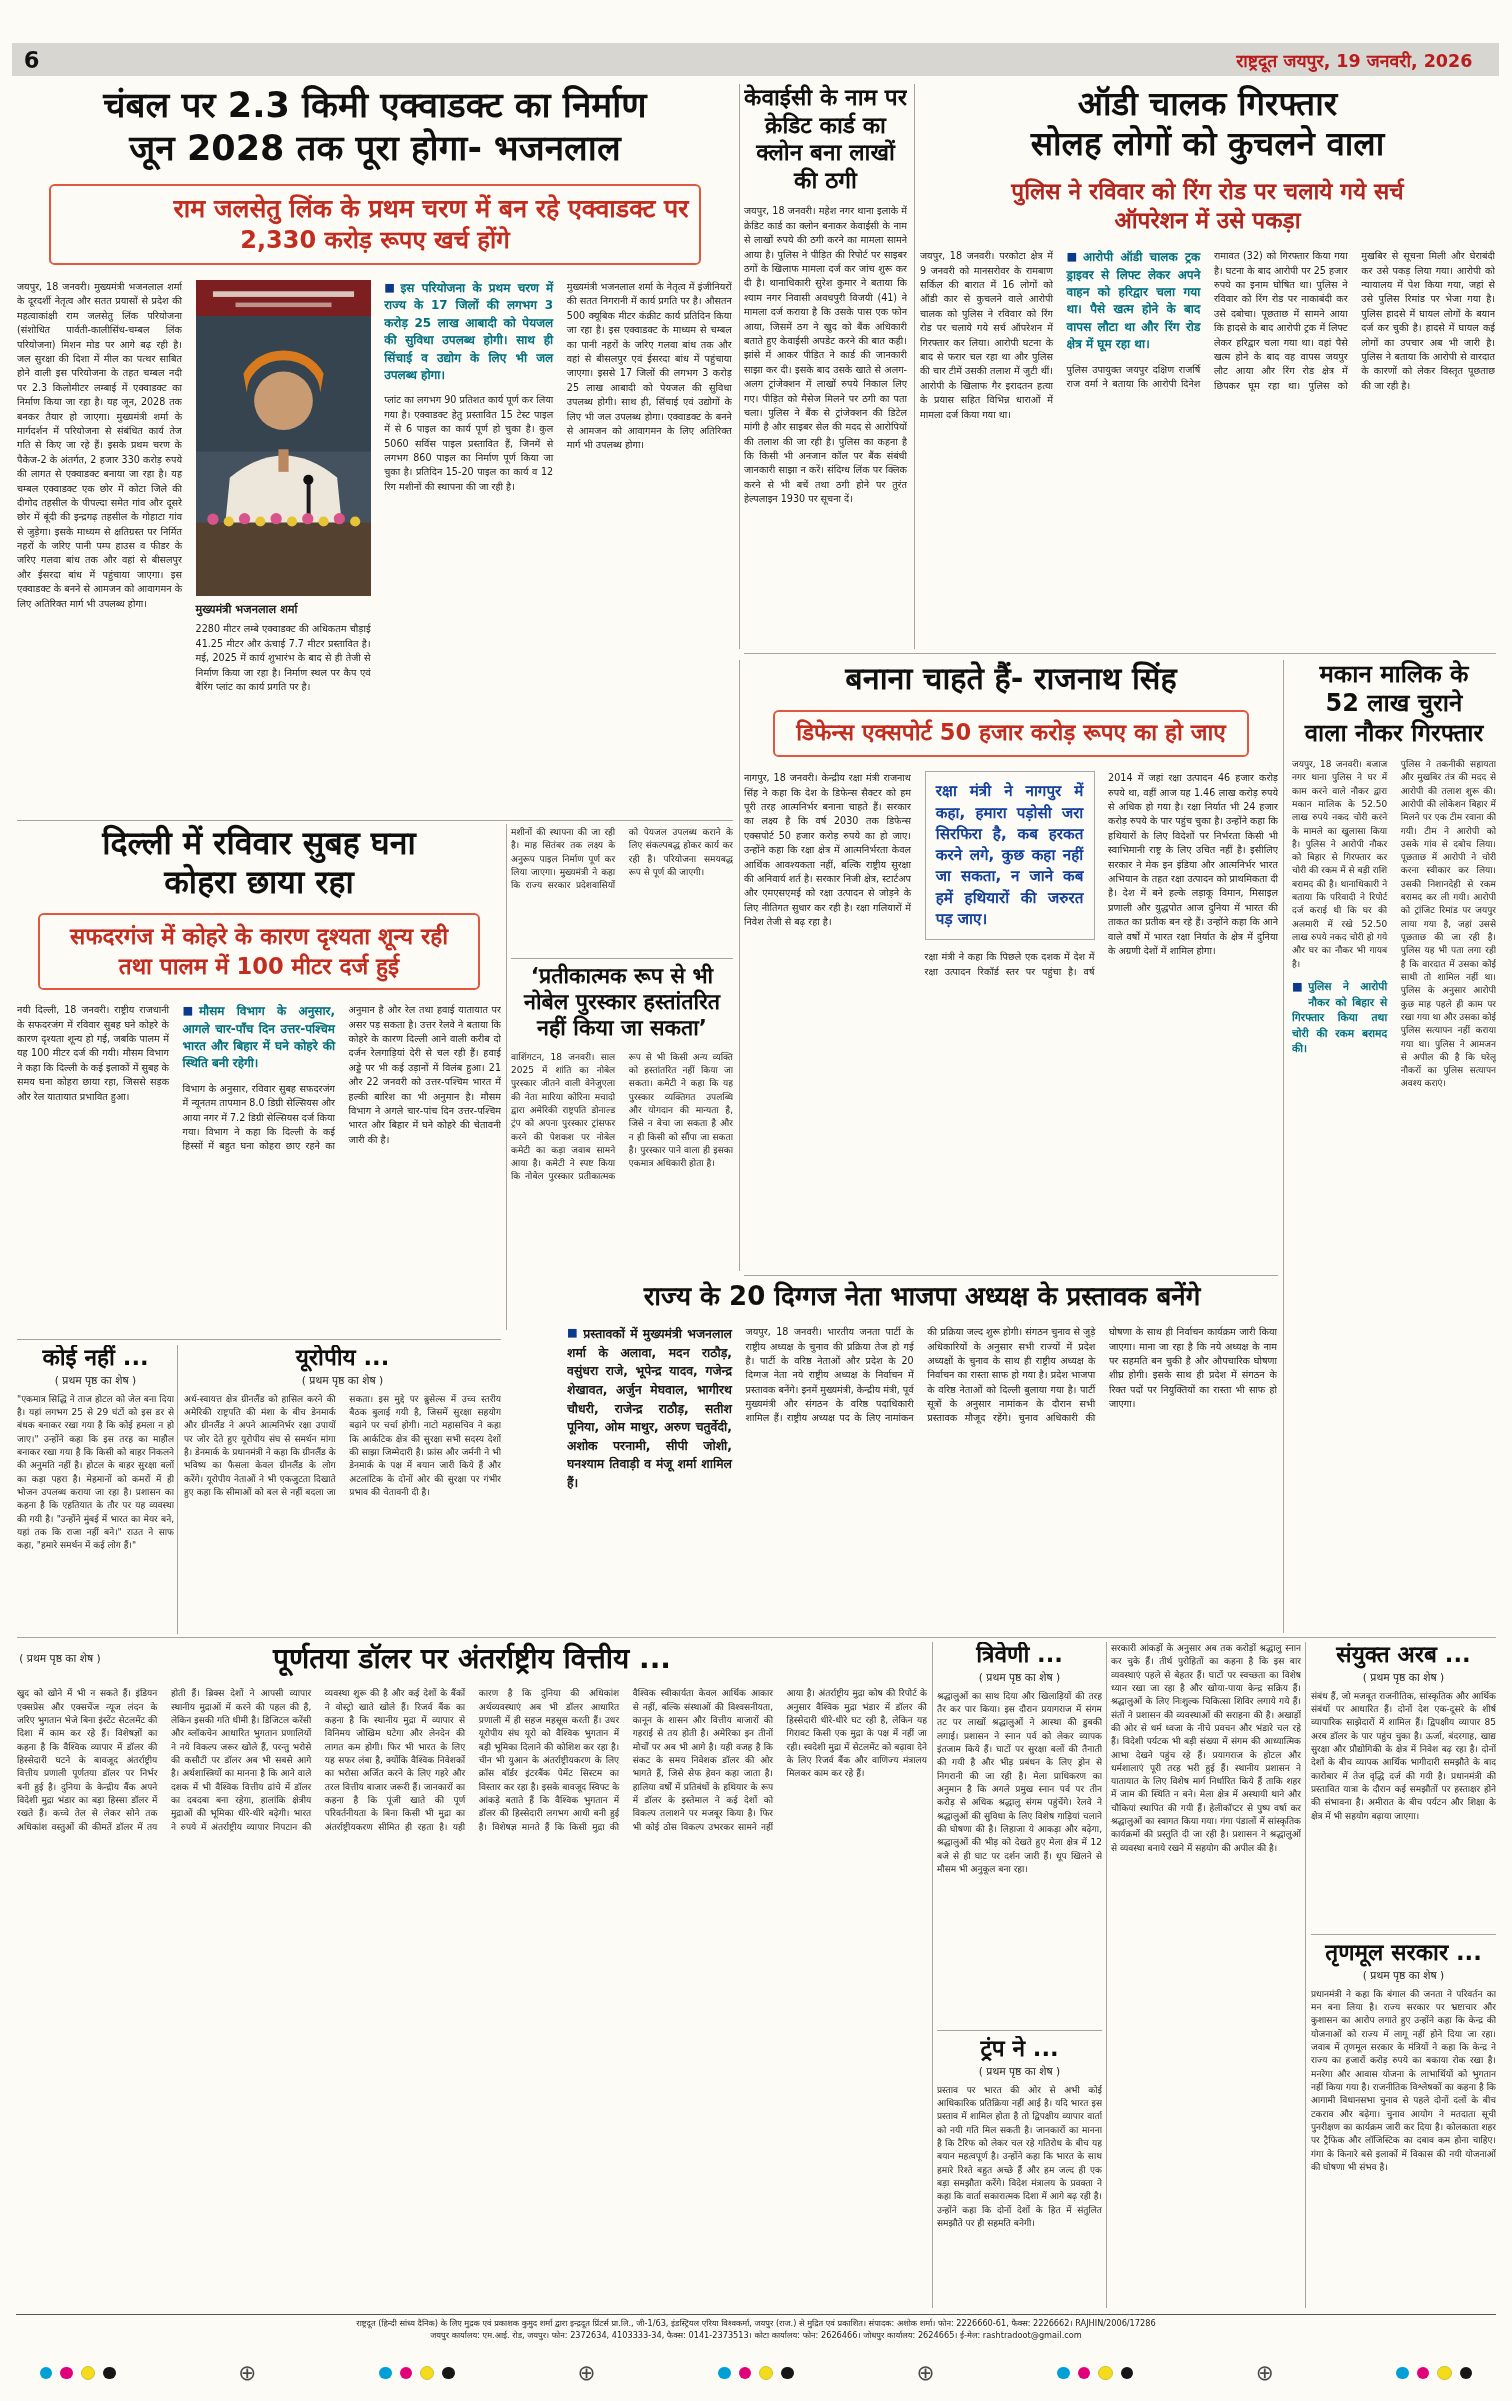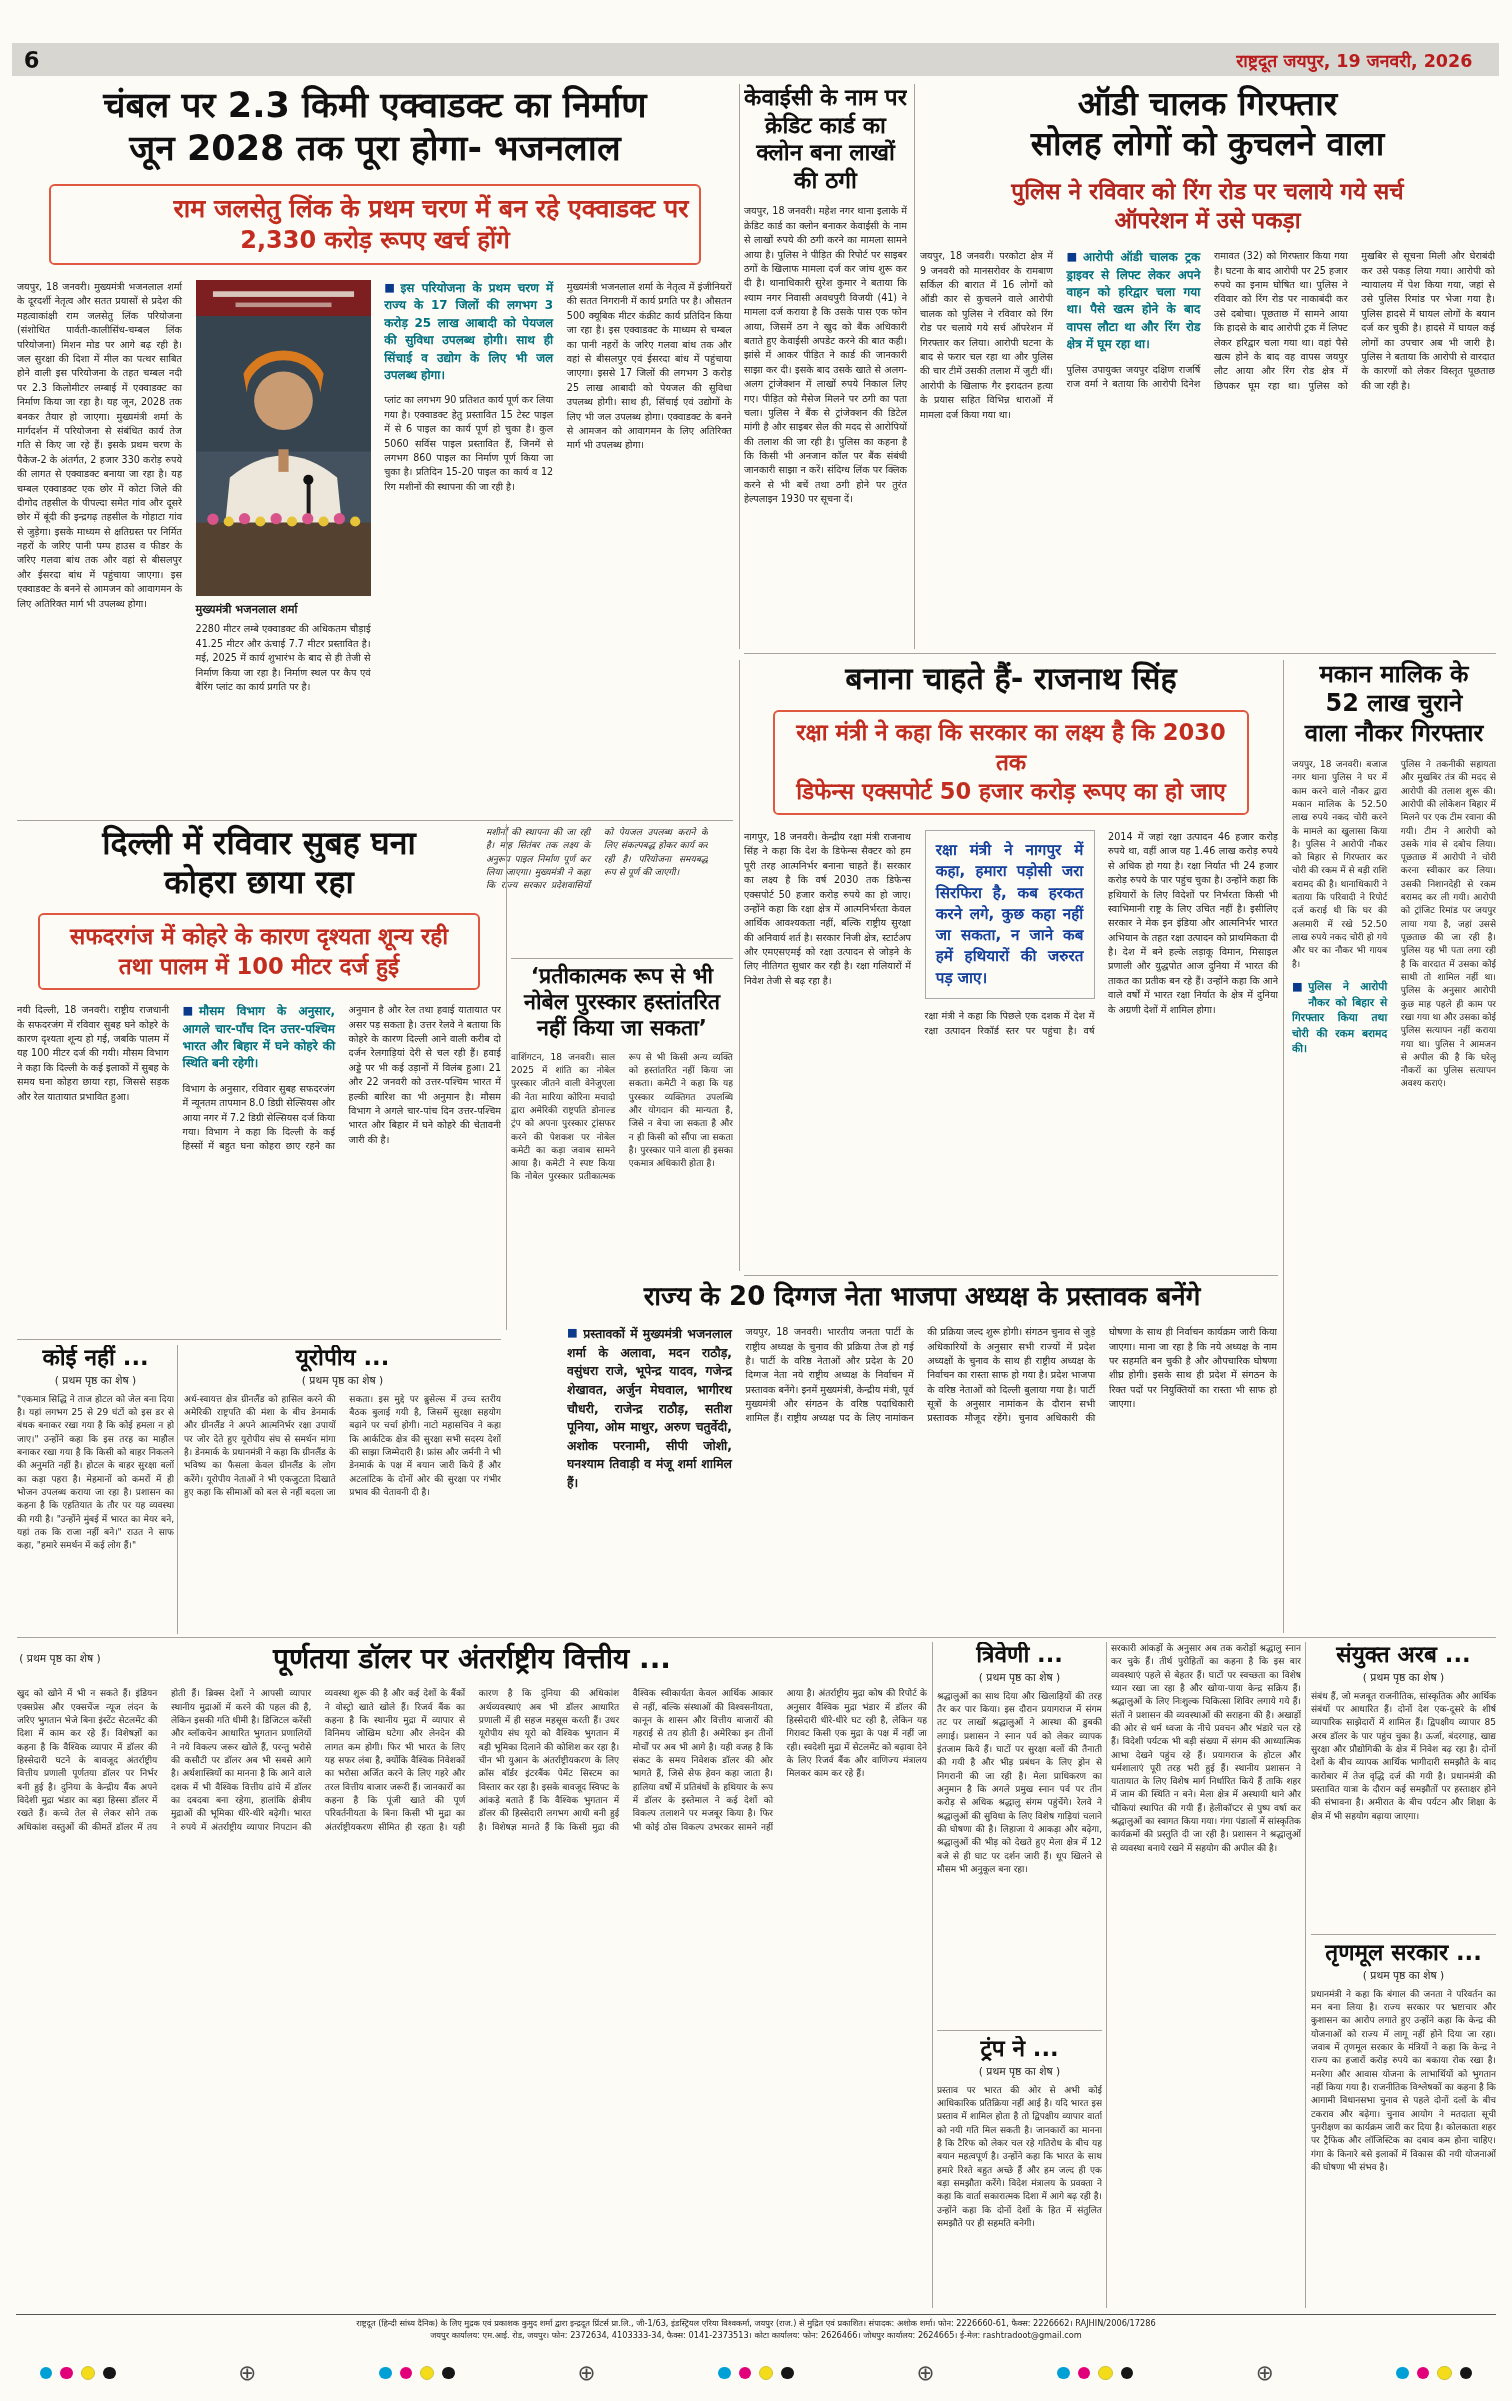--- a/index.html
+++ b/index.html
@@ -89,21 +89,21 @@
         <div class="infobox">
           <span class="sq">■</span>
           <span>इस परियोजना के प्रथम चरण में राज्य के 17 जिलों की लगभग 3 करोड़ 25 लाख आबादी को पेयजल की सुविधा उपलब्ध होगी। साथ ही सिंचाई व उद्योग के लिए भी जल उपलब्ध होगा।</span>
         </div>
         <div class="bt">प्लांट का लगभग 90 प्रतिशत कार्य पूर्ण कर लिया गया है। एक्वाडक्ट हेतु प्रस्तावित 15 टेस्ट पाइल में से 6 पाइल का कार्य पूर्ण हो चुका है। कुल 5060 सर्विस पाइल प्रस्तावित हैं, जिनमें से लगभग 860 पाइल का निर्माण पूर्ण किया जा चुका है। प्रतिदिन 15-20 पाइल का कार्य व 12 रिग मशीनों की स्थापना की जा रही है।</div>
       </div>
       <div class="bt" style="flex:0 0 165px;">मुख्यमंत्री भजनलाल शर्मा के नेतृत्व में इंजीनियरों की सतत निगरानी में कार्य प्रगति पर है। औसतन 500 क्यूबिक मीटर कंक्रीट कार्य प्रतिदिन किया जा रहा है। इस एक्वाडक्ट के माध्यम से चम्बल का पानी नहरों के जरिए गलवा बांध तक और वहां से बीसलपुर एवं ईसरदा बांध में पहुंचाया जाएगा। इससे 17 जिलों की लगभग 3 करोड़ 25 लाख आबादी को पेयजल की सुविधा उपलब्ध होगी। साथ ही, सिंचाई एवं उद्योगों के लिए भी जल उपलब्ध होगा। एक्वाडक्ट के बनने से आमजन को आवागमन के लिए अतिरिक्त मार्ग भी उपलब्ध होगा।</div>
     </div>
   </div>
 
-  <div class="sec bt-sm c2" id="blk-chambal-extra" style="left:486px;top:826px;width:222px;height:128px;font-style:italic;">मशीनों की स्थापना की जा रही है। माह सितंबर तक लक्ष्य के अनुरूप पाइल निर्माण पूर्ण कर लिया जाएगा। मुख्यमंत्री ने कहा कि राज्य सरकार प्रदेशवासियों को पेयजल उपलब्ध कराने के लिए संकल्पबद्ध होकर कार्य कर रही है। परियोजना समयबद्ध रूप से पूर्ण की जाएगी।</div>
+  <div class="sec bt-sm c2" id="blk-chambal-extra" style="left:511px;top:826px;width:222px;height:128px;">मशीनों की स्थापना की जा रही है। माह सितंबर तक लक्ष्य के अनुरूप पाइल निर्माण पूर्ण कर लिया जाएगा। मुख्यमंत्री ने कहा कि राज्य सरकार प्रदेशवासियों को पेयजल उपलब्ध कराने के लिए संकल्पबद्ध होकर कार्य कर रही है। परियोजना समयबद्ध रूप से पूर्ण की जाएगी।</div>
 
   <div class="sec" id="sec-kyc" style="left:744px;top:84px;width:163px;height:565px;">
     <div class="hl" style="font-size:22.6px;">केवाईसी के नाम पर क्रेडिट कार्ड का क्लोन बना लाखों की ठगी</div>
     <div class="bt" style="margin-top:10.2px;">जयपुर, 18 जनवरी। महेश नगर थाना इलाके में क्रेडिट कार्ड का क्लोन बनाकर केवाईसी के नाम से लाखों रुपये की ठगी करने का मामला सामने आया है। पुलिस ने पीड़ित की रिपोर्ट पर साइबर ठगों के खिलाफ मामला दर्ज कर जांच शुरू कर दी है। थानाधिकारी सुरेश कुमार ने बताया कि श्याम नगर निवासी अवधपुरी विजयी (41) ने मामला दर्ज कराया है कि उसके पास एक फोन आया, जिसमें ठग ने खुद को बैंक अधिकारी बताते हुए केवाईसी अपडेट करने की बात कही। झांसे में आकर पीड़ित ने कार्ड की जानकारी साझा कर दी। इसके बाद उसके खाते से अलग-अलग ट्रांजेक्शन में लाखों रुपये निकाल लिए गए। पीड़ित को मैसेज मिलने पर ठगी का पता चला। पुलिस ने बैंक से ट्रांजेक्शन की डिटेल मांगी है और साइबर सेल की मदद से आरोपियों की तलाश की जा रही है। पुलिस का कहना है कि किसी भी अनजान कॉल पर बैंक संबंधी जानकारी साझा न करें। संदिग्ध लिंक पर क्लिक करने से भी बचें तथा ठगी होने पर तुरंत हेल्पलाइन 1930 पर सूचना दें।</div>
   </div>
 
   <div class="sec" id="sec-audi" style="left:920px;top:84px;width:575px;height:565px;">
     <div class="hl" style="font-size:33px;">ऑडी चालक गिरफ्तार</div>
     <div class="hl" style="font-size:33px;">सोलह लोगों को कुचलने वाला</div>
     <div class="redsub" style="font-size:22.6px;margin:12.4px auto 0;max-width:429px;">पुलिस ने रविवार को रिंग रोड पर चलाये गये सर्च ऑपरेशन में उसे पकड़ा</div>
@@ -115,21 +115,20 @@
           <span>आरोपी ऑडी चालक ट्रक ड्राइवर से लिफ्ट लेकर अपने वाहन को हरिद्वार चला गया था। पैसे खत्म होने के बाद वापस लौटा था और रिंग रोड क्षेत्र में घूम रहा था।</span>
         </div>
         <div class="bt">पुलिस उपायुक्त जयपुर दक्षिण राजर्षि राज वर्मा ने बताया कि आरोपी दिनेश रामावत (32) को गिरफ्तार किया गया है। घटना के बाद आरोपी पर 25 हजार रुपये का इनाम घोषित था। पुलिस ने रविवार को रिंग रोड पर नाकाबंदी कर उसे दबोचा। पूछताछ में सामने आया कि हादसे के बाद आरोपी ट्रक में लिफ्ट लेकर हरिद्वार चला गया था। वहां पैसे खत्म होने के बाद वह वापस जयपुर लौट आया और रिंग रोड क्षेत्र में छिपकर घूम रहा था। पुलिस को मुखबिर से सूचना मिली और घेराबंदी कर उसे पकड़ लिया गया। आरोपी को न्यायालय में पेश किया गया, जहां से उसे पुलिस रिमांड पर भेजा गया है। पुलिस हादसे में घायल लोगों के बयान दर्ज कर चुकी है। हादसे में घायल कई लोगों का उपचार अब भी जारी है। पुलिस ने बताया कि आरोपी से वारदात के कारणों को लेकर विस्तृत पूछताछ की जा रही है।</div>
       </div>
     </div>
   </div>
 
   <div class="sec" id="sec-defence" style="left:744px;top:660px;width:534px;height:611px;">
     <div class="hl" style="font-size:30.5px;">बनाना चाहते हैं- राजनाथ सिंह</div>
     <div class="redbox" style="width:452px;margin:12.4px auto 0;">
-      <div style="font-size:22.6px;">रक्षा मंत्री ने कहा कि सरकार का लक्ष्य है कि 2030 तक</div>
       <div style="font-size:22.6px;">डिफेन्स एक्सपोर्ट 50 हजार करोड़ रूपए का हो जाए</div>
     </div>
     <div class="flexrow" style="margin-top:14.7px;height:407px;">
       <div class="bt" style="flex:0 0 167px;">नागपुर, 18 जनवरी। केन्द्रीय रक्षा मंत्री राजनाथ सिंह ने कहा कि देश के डिफेन्स सैक्टर को हम पूरी तरह आत्मनिर्भर बनाना चाहते हैं। सरकार का लक्ष्य है कि वर्ष 2030 तक डिफेन्स एक्सपोर्ट 50 हजार करोड़ रुपये का हो जाए। उन्होंने कहा कि रक्षा क्षेत्र में आत्मनिर्भरता केवल आर्थिक आवश्यकता नहीं, बल्कि राष्ट्रीय सुरक्षा की अनिवार्य शर्त है। सरकार निजी क्षेत्र, स्टार्टअप और एमएसएमई को रक्षा उत्पादन से जोड़ने के लिए नीतिगत सुधार कर रही है। रक्षा गलियारों में निवेश तेजी से बढ़ रहा है।</div>
       <div class="c2" style="flex:1;">
         <div class="quote">रक्षा मंत्री ने नागपुर में कहा, हमारा पड़ोसी जरा सिरफिरा है, कब हरकत करने लगे, कुछ कहा नहीं जा सकता, न जाने कब हमें हथियारों की जरुरत पड़ जाए।</div>
         <div class="bt">रक्षा मंत्री ने कहा कि पिछले एक दशक में देश में रक्षा उत्पादन रिकॉर्ड स्तर पर पहुंचा है। वर्ष 2014 में जहां रक्षा उत्पादन 46 हजार करोड़ रुपये था, वहीं आज यह 1.46 लाख करोड़ रुपये से अधिक हो गया है। रक्षा निर्यात भी 24 हजार करोड़ रुपये के पार पहुंच चुका है। उन्होंने कहा कि हथियारों के लिए विदेशों पर निर्भरता किसी भी स्वाभिमानी राष्ट्र के लिए उचित नहीं है। इसीलिए सरकार ने मेक इन इंडिया और आत्मनिर्भर भारत अभियान के तहत रक्षा उत्पादन को प्राथमिकता दी है। देश में बने हल्के लड़ाकू विमान, मिसाइल प्रणाली और युद्धपोत आज दुनिया में भारत की ताकत का प्रतीक बन रहे हैं। उन्होंने कहा कि आने वाले वर्षों में भारत रक्षा निर्यात के क्षेत्र में दुनिया के अग्रणी देशों में शामिल होगा।</div>
       </div>
     </div>
   </div>

